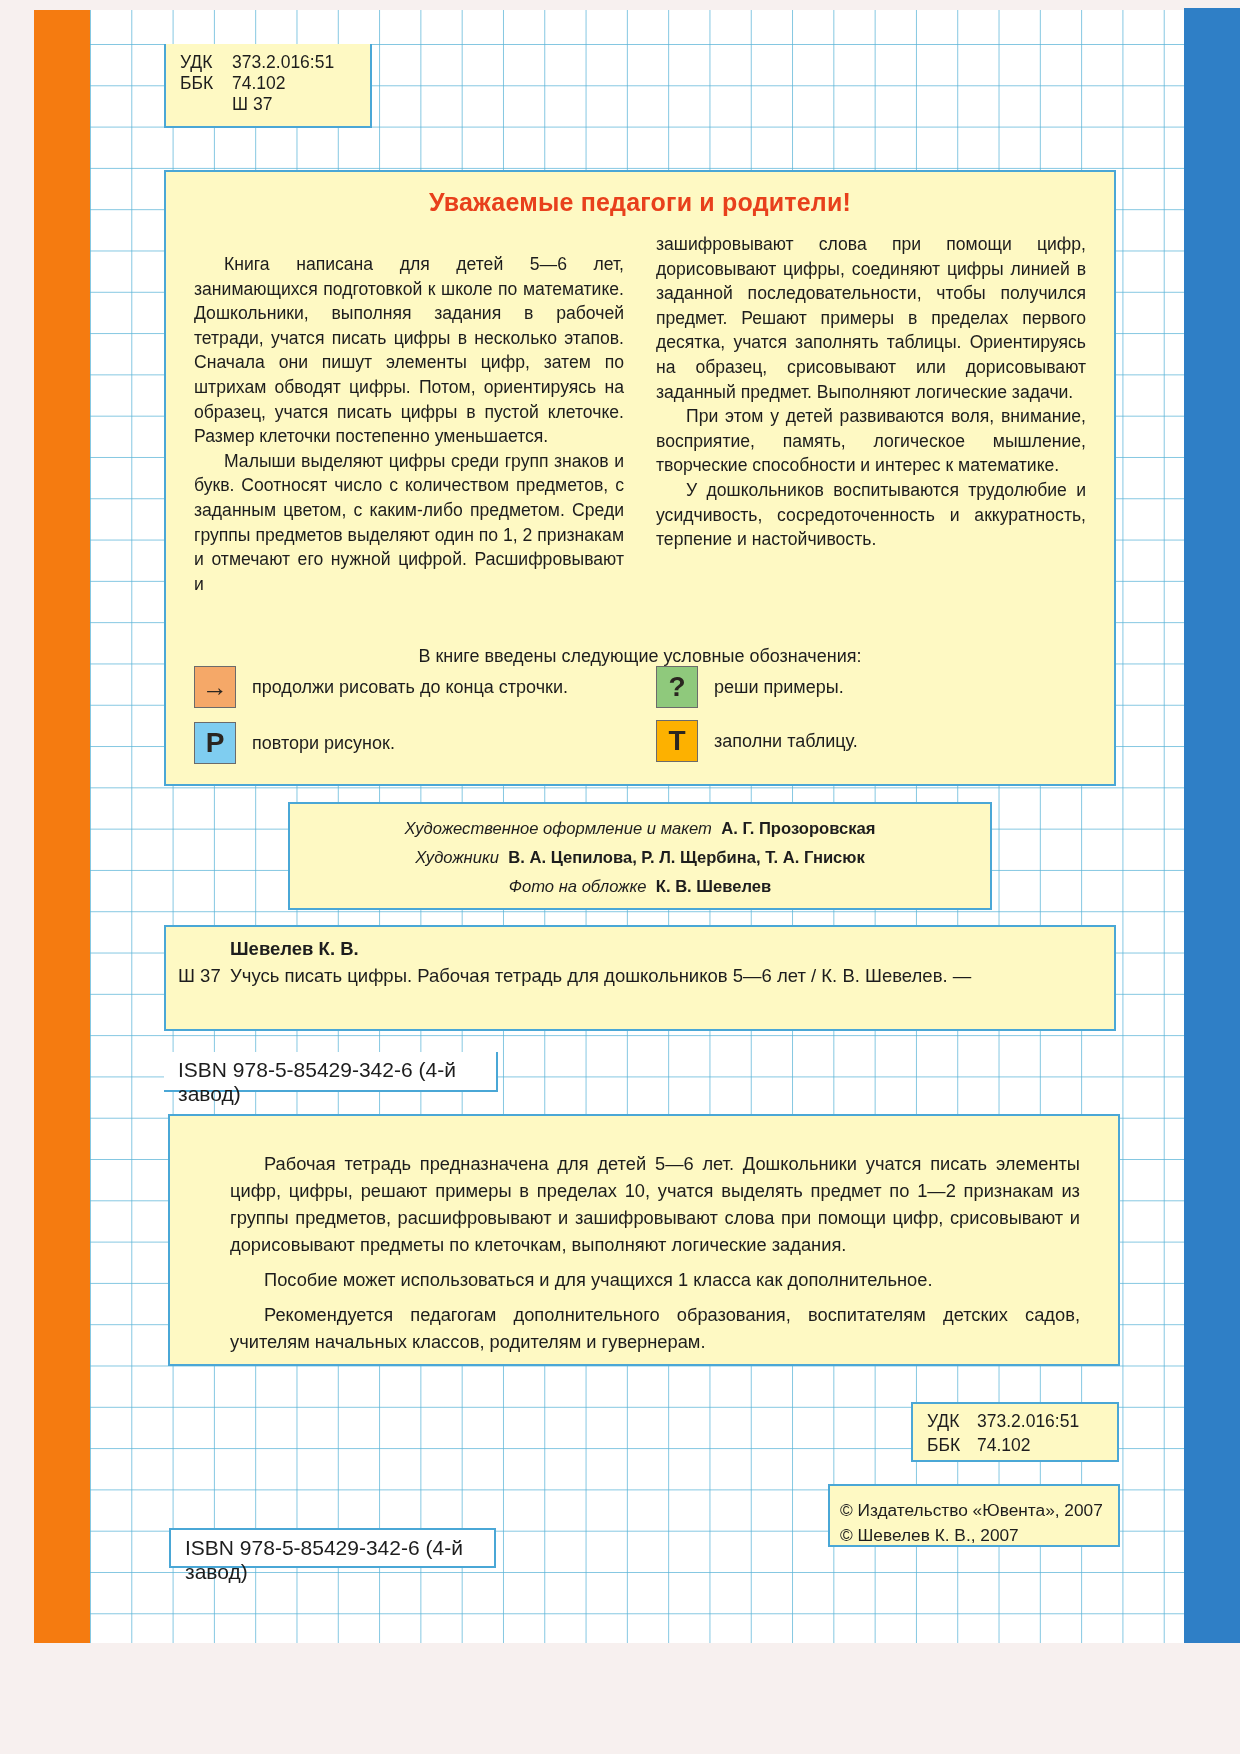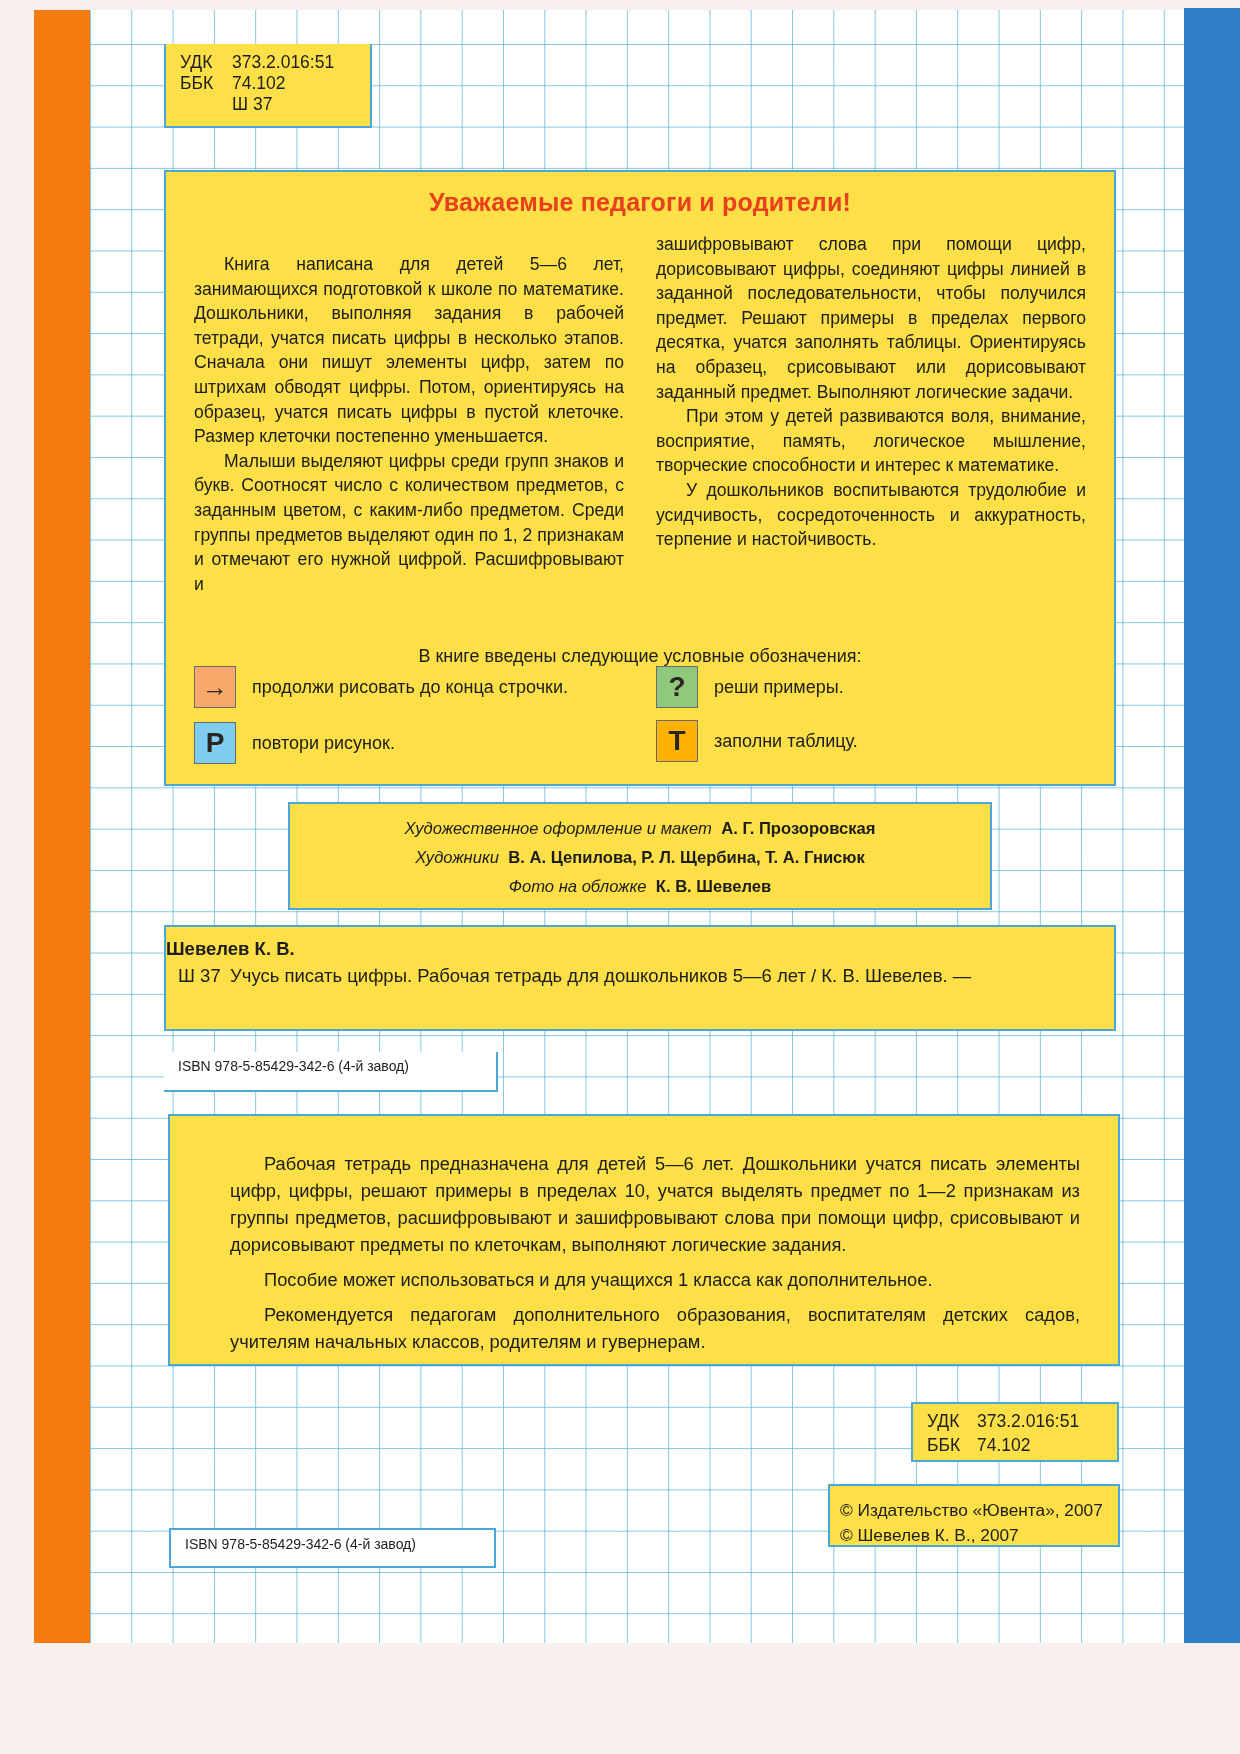--- a/index.html
+++ b/index.html
@@ -14,40 +14,40 @@
       background-color: #ffffff;
       background-image:
         linear-gradient(to right, rgba(90,180,215,0.75) 1px, transparent 1px),
         linear-gradient(to bottom, rgba(90,180,215,0.75) 1px, transparent 1px);
       background-size: 41.3px 41.3px;
       background-position: 56px 34px;
     }
     .strip-orange { position: absolute; left: 34px; top: 10px; width: 56px; height: 1633px; background: #f57b10; }
     .strip-blue { position: absolute; left: 1184px; top: 8px; width: 56px; height: 1635px; background: #2f7fc6; }
     .box {
-      position: absolute; background: #fde047;
+      position: absolute; background: #fef9c3;
       border: 2px solid #4aa7d6;
       box-sizing: border-box;
     }
     .udk-top { left: 164px; top: 44px; width: 208px; height: 84px; border-top: none; border-right: 2px solid #4aa7d6; padding: 8px 14px; font-size: 17.5px; line-height: 21px; }
     .udk-top .row span:first-child { display: inline-block; width: 52px; }
     .main-box { left: 164px; top: 170px; width: 952px; height: 616px; }
     .main-title { position: absolute; left: 0; right: 0; top: 16px; text-align: center; color: #e8401c; font-weight: bold; font-size: 25px; letter-spacing: 0.2px; }
     .col { position: absolute; top: 60px; width: 430px; font-size: 17.6px; line-height: 24.6px; text-align: justify; }
     .col-left { left: 28px; margin-top: 20px; }
     .col-right { left: 490px; width: 430px; }
     .col p { margin: 0; text-indent: 30px; }
     .legend-title { position: absolute; left: 0; right: 0; top: 474px; text-align: center; font-size: 18px; }
     .legend-item { position: absolute; display: flex; align-items: center; font-size: 18px; }
     .legend-icon { width: 42px; height: 42px; border: 1px solid #6b6b6b; box-sizing: border-box; display: flex; align-items: center; justify-content: center; font-weight: bold; font-size: 28px; margin-right: 16px; color: #2a2520; }
     .credits-box { left: 288px; top: 802px; width: 704px; height: 108px; text-align: center; font-size: 16.6px; line-height: 29px; padding-top: 10px; }
     .credits-box i { font-style: italic; }
     .credits-box b { font-weight: bold; }
     .catalog-box { left: 164px; top: 925px; width: 952px; height: 106px; font-size: 18.5px; line-height: 27px; padding: 8px 0 0 0; }
-    .isbn-box { position: absolute; background:#fff; border: 2px solid #4aa7d6; box-sizing: border-box; font-size: 14px; padding: 6px 0 0 14px; }
+    .isbn-box { position: absolute; background:#fff; border: 2px solid #4aa7d6; box-sizing: border-box; font-size: 21px; padding: 6px 0 0 14px; }
     .isbn-1 { left: 164px; top: 1052px; width: 334px; height: 40px; border-top: none; border-left: none; }
     .isbn-2 { left: 169px; top: 1528px; width: 327px; height: 40px; }
     .annot-box { left: 168px; top: 1114px; width: 952px; height: 252px; font-size: 18.3px; line-height: 27px; padding: 26px 30px 0 52px; text-align: justify; }
     .annot-box p { margin: 8px; text-indent: 34px; }
     .annot-box p:first-child { }
     .udk-bottom { left: 911px; top: 1402px; width: 208px; height: 60px; padding: 5px 14px; font-size: 17.5px; line-height: 24px; }
     .udk-bottom .row span:first-child { display: inline-block; width: 50px; }
     .copy-box { left: 828px; top: 1484px; width: 292px; height: 63px; padding: 12px 0 0 10px; font-size: 17.3px; line-height: 25px; border-right: 2px solid #4aa7d6; }
   </style>
 </head>
@@ -94,21 +94,21 @@
   </div>
 </div>
 
 <div class="box credits-box">
   <div><i>Художественное оформление и макет</i>&nbsp; <b>А. Г. Прозоровская</b></div>
   <div><i>Художники</i>&nbsp; <b>В. А. Цепилова, Р. Л. Щербина, Т. А. Гнисюк</b></div>
   <div><i>Фото на обложке</i>&nbsp; <b>К. В. Шевелев</b></div>
 </div>
 
 <div class="box catalog-box">
-  <div style="font-weight:bold;">Шевелев К. В.</div>
+  <div style="padding-left:64px; font-weight:bold;">Шевелев К. В.</div>
   <div style="display:flex;">
     <span style="width:64px; padding-left:12px; box-sizing:border-box;">Ш 37</span>
     <span>Учусь писать цифры. Рабочая тетрадь для дошкольников 5—6 лет / К. В. Шевелев. —</span>
   </div>
 </div>
 
 <div class="isbn-box isbn-1">ISBN 978-5-85429-342-6 (4-й завод)</div>
 
 <div class="box annot-box">
   <p>Рабочая тетрадь предназначена для детей 5—6 лет. Дошкольники учатся писать элементы цифр, цифры, решают примеры в пределах 10, учатся выделять предмет по 1—2 признакам из группы предметов, расшифровывают и зашифровывают слова при помощи цифр, срисовывают и дорисовывают предметы по клеточкам, выполняют логические задания.</p>

